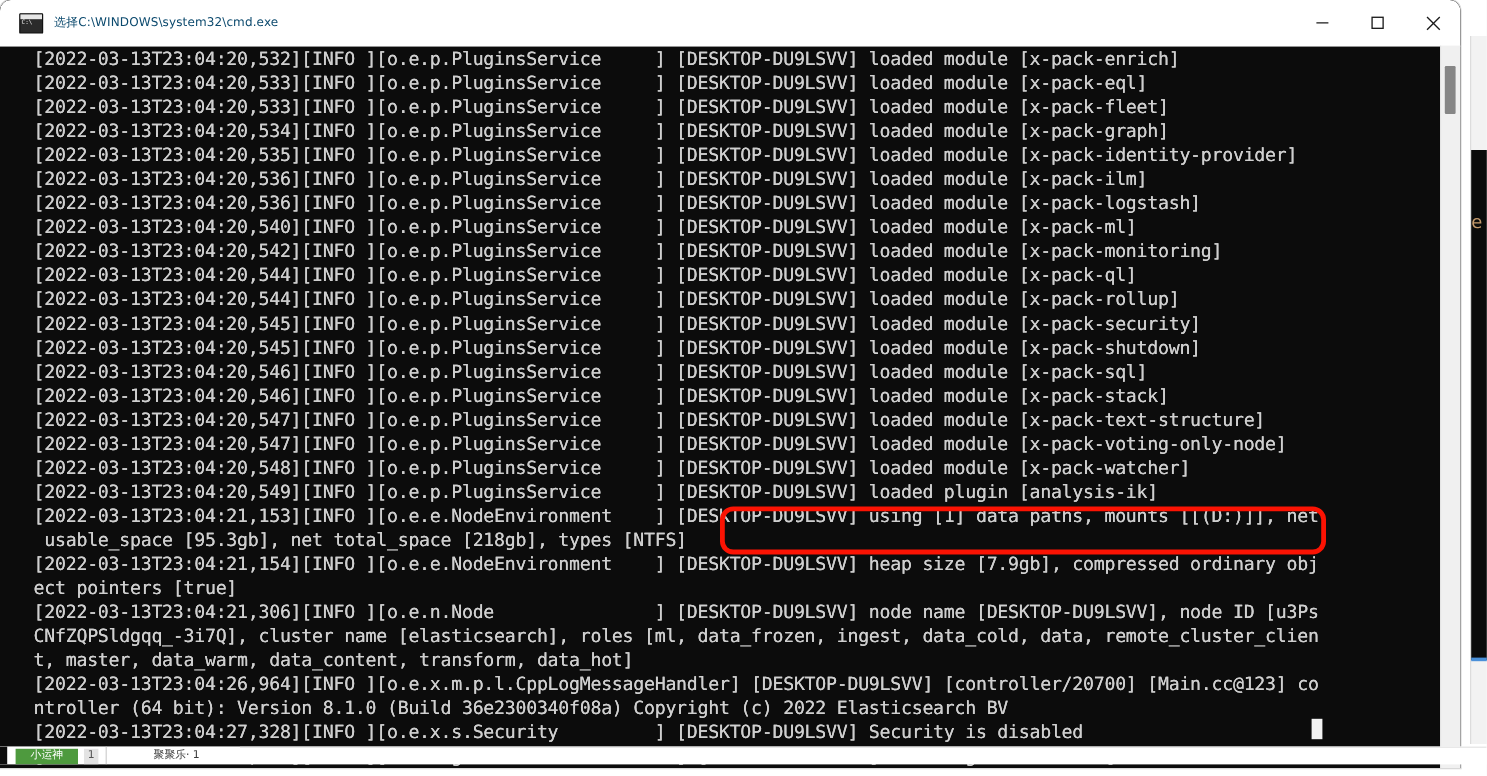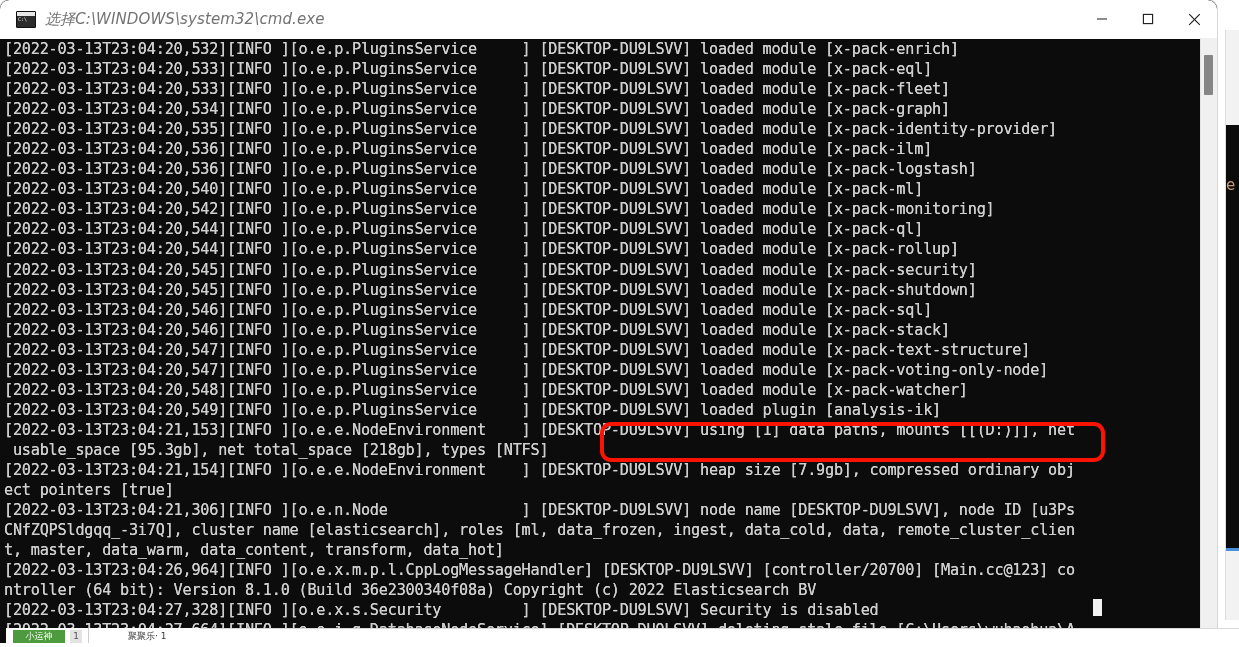--- a/index.html
+++ b/index.html
@@ -106,26 +106,25 @@
     content: "C:\\";
     position: absolute;
     left: 1px;
     top: 4px;
     font-size: 5px;
     line-height: 7px;
     color: #e8e8e8;
     font-family: "DejaVu Sans Mono", monospace;
   }
   #titlebar-title {
-    font-size: 15px;
-    color: #737373;
+    font-size: 10px;
+    color: #0c4a6e;
     font-family: "DejaVu Sans", sans-serif;
     white-space: nowrap;
     letter-spacing: 0.1px;
-    font-style: italic;
   }
   #window-controls {
     position: absolute;
     right: 0;
     top: 0;
     height: 38px;
     display: flex;
   }
   .winbtn {
     width: 46px;
@@ -156,20 +155,21 @@
     font-family: "DejaVu Sans Mono", "Liberation Mono", monospace;
     font-size: 15.2px;
     line-height: 20.05px;
     white-space: pre;
     letter-spacing: -0.22px;
     text-shadow: 0 0 0 #cccccc;
   }
   #console-text .line {
     height: 20.05px;
     overflow: hidden;
+    margin-left: 24px;
   }
   
   #console-text .line { color: #cfcfcf; }
 
   
   #cursor-block {
     position: absolute;
     left: 1093px;
     top: 560px;
     width: 9px;
@@ -207,21 +207,21 @@
     width: 9px;
     height: 40px;
     background: #868686;
     border-radius: 1px;
   }
 
   
   #bottom-overlay {
     position: absolute;
     left: 0;
-    bottom: 4px;
+    bottom: 10px;
     width: 1239px;
     height: 15px;
     background: #ffffff;
     display: flex;
     align-items: center;
     overflow: hidden;
   }
   #bottom-overlay .ov-strip-dark {
     position: absolute;
     left: 0;

